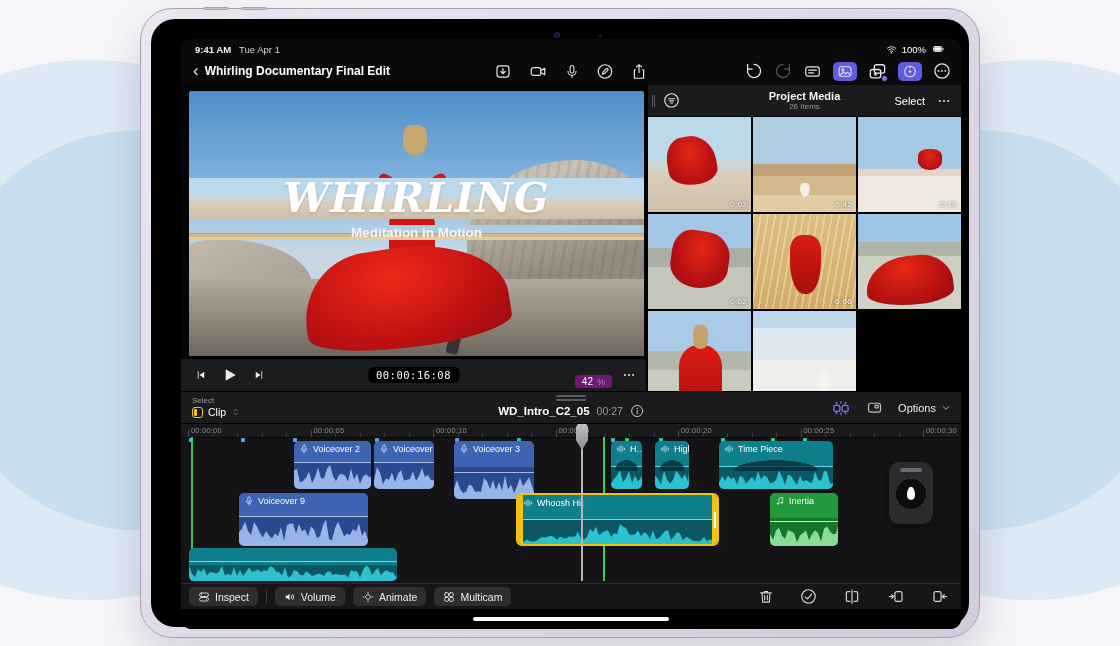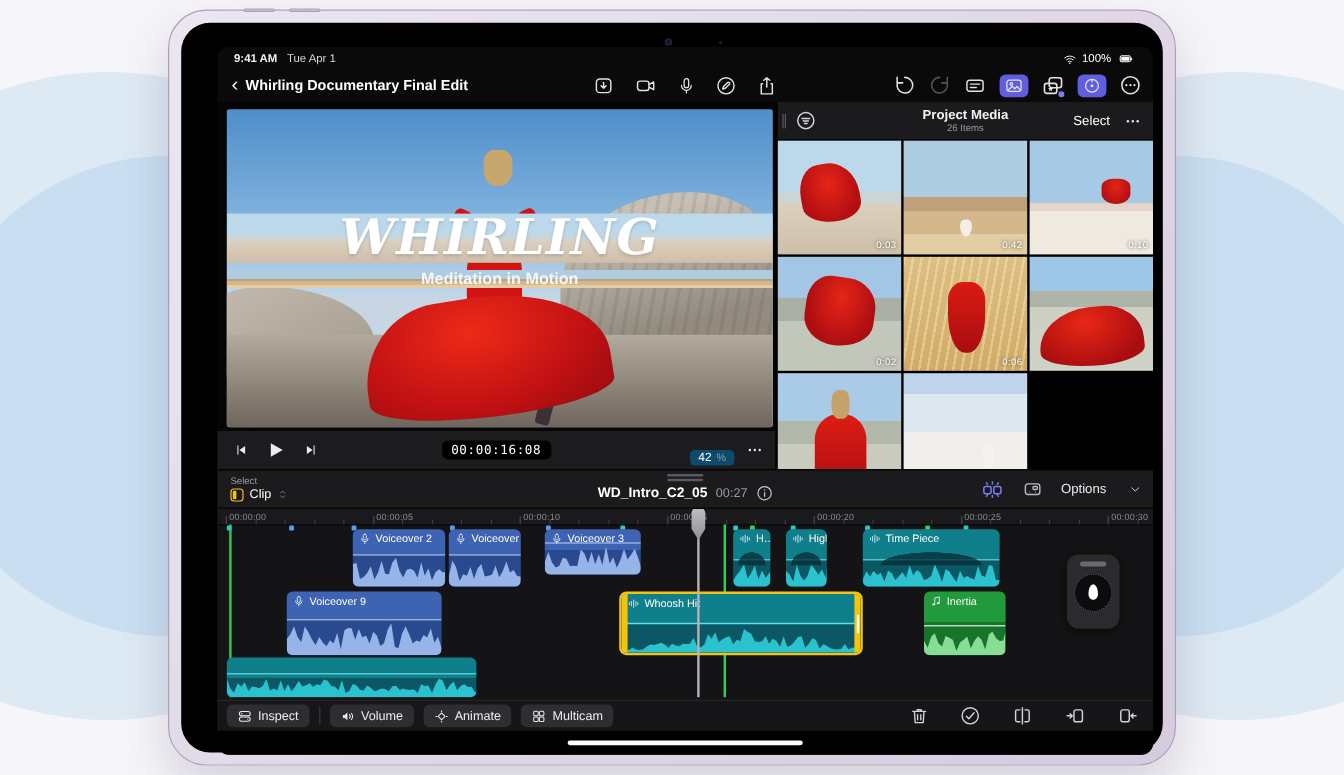--- a/index.html
+++ b/index.html
@@ -82,21 +82,21 @@
   .p-title .t1 { font-family:"DejaVu Serif", serif; font-style:italic; font-weight:bold;
                  font-size:41px; letter-spacing:1px; line-height:1; text-shadow:0 1px 3px rgba(0,0,0,.15); }
   .p-title .t2 { font-size:13.5px; margin-top:6px; color:#f4f6f8;font-weight:bold; }
 
   .playbar { height:33px; margin-top:auto; background:#1c1c1e; border-top:1px solid #000;
              position:relative; display:flex; align-items:center; }
   .pb-left { display:flex; align-items:center; gap:15px; margin-left:14px; color:#ececef; }
   .timecode { position:absolute; left:50%; transform:translateX(-50%); background:#000; color:#fff;
               font-family:"DejaVu Sans Mono", monospace; font-size:10.5px; padding:2px 8px; border-radius:5px; letter-spacing:.5px; }
   .pb-right { position:absolute; right:10px; display:flex; align-items:center; gap:10px; }
-  .zoom-pill { background:#0c4a6e; border-radius:4px; padding:1px 7px; font-size:10px; color:#fff; display:flex; gap:4px; align-items:baseline;margin-top:12px; }
+  .zoom-pill { background:#701a75; border-radius:4px; padding:1px 7px; font-size:10px; color:#fff; display:flex; gap:4px; align-items:baseline;margin-top:12px; }
   .zoom-pill .unit { color:#98989d; font-size:9px; }
 
   
   .media-panel { flex:1; background:#1b1b1d; display:flex; flex-direction:column; }
   .media-header { height:32px; position:relative; display:flex; align-items:center; border-bottom:1px solid #000; }
   .mh-handle { width:3px; height:12px; border-left:1.5px solid #5a5a60; border-right:1.5px solid #5a5a60; margin-left:4px; }
   .mh-filter { margin-left:8px; color:#d8d8dc; }
   .mh-titles { position:absolute; left:50%; transform:translateX(-50%); text-align:center; }
   .mh-titles .mt { font-size:11px; font-weight:bold; color:#f2f2f4; line-height:1.15; }
   .mh-titles .ms { font-size:8px; color:#98989d; }
@@ -143,21 +143,21 @@
   .th-clip { position:absolute; left:11px; top:14px; display:flex; align-items:center; gap:5px; }
   .clip-chip { width:11px; height:11px; border:1.5px solid #f2c40f; border-radius:3px; position:relative; }
   .clip-chip::after { content:""; position:absolute; left:1px; top:1px; bottom:1px; width:3px; background:#f2c40f; border-radius:1px; }
   .th-clip .lbl { font-size:10.5px; color:#fff; }
   .th-grab { position:absolute; left:50%; top:3px; transform:translateX(-50%); width:30px; }
   .th-grab i { display:block; height:1.5px; background:#5a5a60; border-radius:1px; margin-bottom:2.5px; }
   .th-title { position:absolute; left:50%; top:12px; transform:translateX(-50%); display:flex; align-items:center; gap:7px; }
   .th-title .name { font-size:11.5px; font-weight:bold; color:#fff; }
   .th-title .durn { font-size:10.5px; color:#98989d; }
   .th-right { position:absolute; right:10px; top:0; height:100%; display:flex; align-items:center; gap:14px; }
-  .opt { display:flex; align-items:center; gap:19px; font-size:11px; color:#ececef; }
+  .opt { display:flex; align-items:center; gap:5px; font-size:11px; color:#ececef; }
 
   
   .timeline { height:159px; background:#141416; position:relative; overflow:hidden; }
   .ruler { position:absolute; left:0; top:0; right:0; height:14px; background:#1a1a1c; border-bottom:1px solid #060607; }
   .tick { position:absolute; bottom:0; width:1px; background:#3c3c40; }
   .tick.minor { height:4px; }
   .tick.major { height:7px; background:#4a4a4e; }
   .tick-label { position:absolute; top:2px; font-size:7.5px; color:#8a8a90; letter-spacing:.2px; white-space:nowrap; }
   .marker { position:absolute; top:14px; width:4px; height:4px; border-radius:1px; }
   .start-line { position:absolute; left:10px; top:13px; bottom:2px; width:2px; background:#2fd15a; opacity:.95; }
@@ -586,21 +586,21 @@
                   <path d="M5.5 11.5a6.5 6.5 0 0013 0M12 18v3.5"></path>
                 </svg>
               </span>
               <span>Voiceover 2</span>
             </div>
             <svg class="wave" width="60" height="25" style="width: 60px; height: 25px;">
               <polygon points="0,25 0,16.4 3,3.0 6,8.6 9,20.2 12,14.5 15,15.8 18,8.5 21,18.2 24,9.7 27,6.0 30,16.5 33,15.8 36,15.0 39,7.2 42,17.0 45,11.9 48,3.9 51,13.1 54,11.0 57,16.1 60,16.5 60,25" fill="#9db9ee" opacity="0.95"></polygon>
             </svg>
             <div class="wline" style="bottom: 26px;"></div>
           </div>
-          <div class="clip voice" style="left: 273px; top: 17px; width: 80px; height: 38px;">
+          <div class="clip voice" style="left: 273px; top: 17px; width: 80px; height: 58px;">
             <div class="head">
               <span class="ic" style="width: 10px; height: 10px;">
                 <svg viewBox="0 0 24 24" fill="none" stroke="currentColor" stroke-width="1.7" stroke-linecap="round" stroke-linejoin="round">
                   <rect x="9" y="2.5" width="6" height="12" rx="3"></rect>
                   <path d="M5.5 11.5a6.5 6.5 0 0013 0M12 18v3.5"></path>
                 </svg>
               </span>
               <span>Voiceover 3</span>
             </div>
             <svg class="wave" width="80" height="25" style="width: 80px; height: 25px;">

